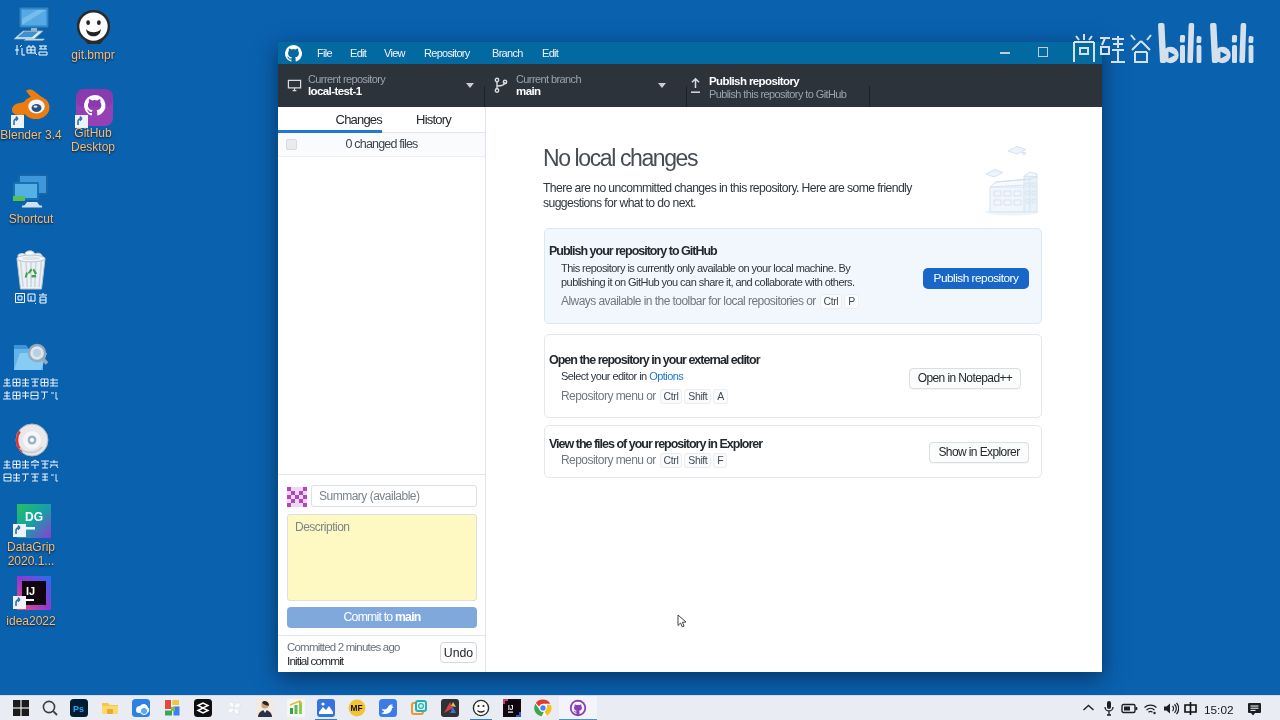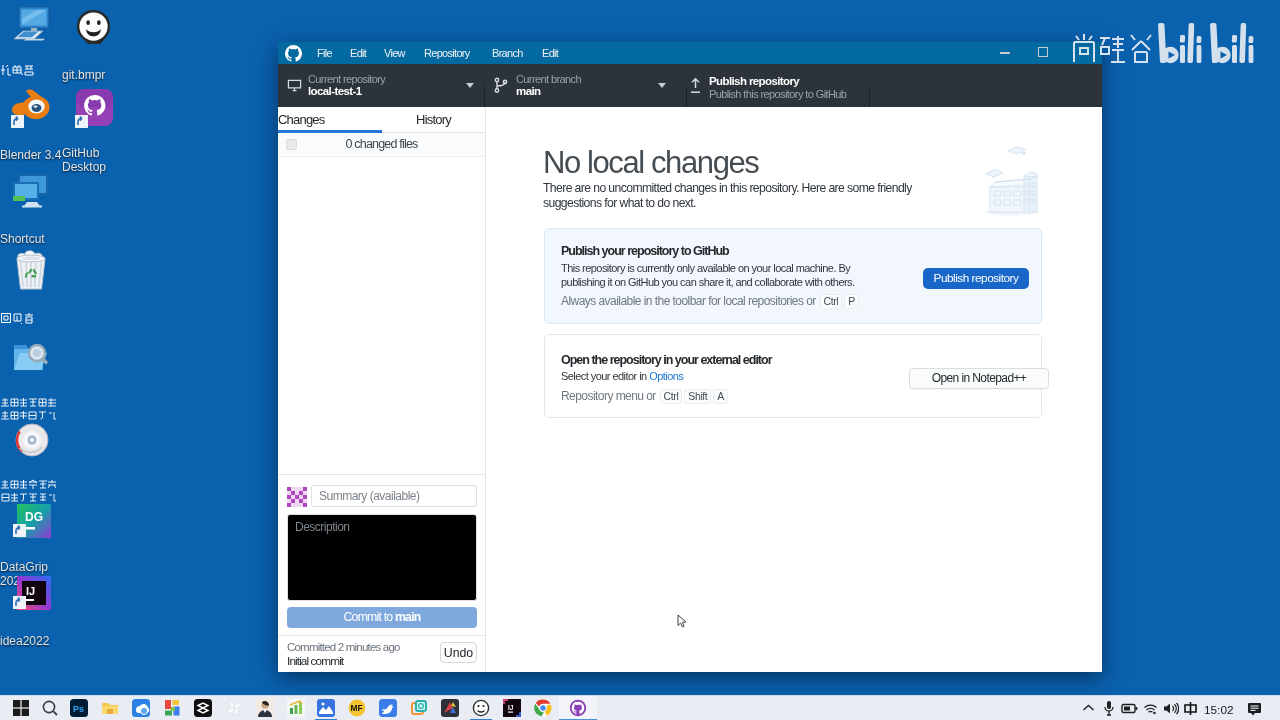--- a/index.html
+++ b/index.html
@@ -1,59 +1,59 @@
 <!DOCTYPE html>
 <html><head>
 <meta charset="utf-8">
 <style>
 * { margin:0; padding:0; box-sizing:border-box; }
 html,body { width:1280px; height:720px; overflow:hidden; }
 body { font-family:"Liberation Sans", sans-serif; background:#0a61ae; position:relative; }
 .abs { position:absolute; }
 
 
-.dlabel { position:absolute; color:#e5e5e5; font-size:12px; text-align:left; text-shadow:0 1px 2px rgba(0,0,0,.75); line-height:14px; white-space:nowrap;margin-top:20px; }
+.dlabel { position:absolute; color:#fdba74; font-size:12px; text-align:center; text-shadow:0 1px 2px rgba(0,0,0,.75); line-height:14px; white-space:nowrap; }
 
 
 #win { position:absolute; left:278px; top:42px; width:824px; height:630px; box-shadow:0 6px 20px rgba(0,10,30,.5); background:#fff; }
 #titlebar { position:absolute; left:0; top:0; width:824px; height:22px; background:#0369a1; }
 #titlebar .menu { position:absolute; top:0; height:22px; line-height:23px; color:#f0f3f6; font-size:11px; letter-spacing:-0.7px; }
 #toolbar { position:absolute; left:0; top:22px; width:824px; height:43px; background:#2d333b; }
 .tsep { position:absolute; top:22px; width:1px; height:43px; background:#1c2126; }
 .tlabel { position:absolute; color:#9aa2ab; font-size:11px; letter-spacing:-0.6px; }
 .tvalue { position:absolute; color:#fff; font-size:11.5px; font-weight:bold; letter-spacing:-0.6px; }
 .chev { position:absolute; width:0; height:0; border-left:4px solid transparent; border-right:4px solid transparent; border-top:5px solid #c9ced4; }
 
 
 #sidebar { position:absolute; left:0; top:65px; width:208px; height:565px; background:#fff; border-right:1px solid #e1e4e8; }
 #tabs { position:absolute; left:0; top:0; width:207px; height:26px; border-bottom:1px solid #e1e4e8; font-size:13px; color:#24292e; letter-spacing:-0.8px; }
-#tab-changes { position:absolute; left:0; top:0; width:104px; height:26px; line-height:25px; text-align:left; border-bottom:3px solid #2276d9; }
+#tab-changes { position:absolute; left:0; top:0; width:104px; height:26px; line-height:25px; text-align:right; border-bottom:3px solid #2276d9; }
 #tab-history { position:absolute; left:104px; top:0; width:103px; height:16px; line-height:25px; text-align:center; }
 #chrow { position:absolute; left:0; top:26px; width:207px; height:24px; background:#fafbfc; border-bottom:1px solid #eceef0; }
 #chrow .cbx { position:absolute; left:8px; top:6px; width:11px; height:11px; background:#e9ebed; border:1px solid #d8dbde; border-radius:2px; }
 #chrow .txt { position:absolute; left:0; width:207px; top:4px; text-align:center; font-size:12.5px; color:#3e464e; letter-spacing:-0.8px; }
 #commitform { position:absolute; left:0; top:367px; width:207px; height:161px; border-top:1px solid #e1e4e8; }
 #avatar { position:absolute; left:9px; top:12px; width:20px; height:20px; }
 #summary { position:absolute; left:33px; top:10px; width:166px; height:22px; border:1px solid #dcdfe3; border-radius:3px; background:#fff; font-size:12px; letter-spacing:-0.5px; color:#7c848c; line-height:21px; padding-left:7px; }
-#desc { position:absolute; left:9px; top:39px; width:190px; height:87px; border:1px solid #dcdfe3; border-radius:3px; background:#000000; font-size:12px; letter-spacing:-0.5px; color:#7c848c; padding:5px 7px; }
+#desc { position:absolute; left:9px; top:39px; width:190px; height:87px; border:1px solid #dcdfe3; border-radius:3px; background:#fef9c3; font-size:12px; letter-spacing:-0.5px; color:#7c848c; padding:5px 7px; }
 #commitbtn { position:absolute; left:9px; top:132px; width:190px; height:21px; background:#7fa9dd; border-radius:4px; color:#fff; font-size:12.3px; letter-spacing:-0.8px; text-align:center; line-height:21px; }
 #undorow { position:absolute; left:0; top:528px; width:207px; height:37px; border-top:1px solid #e1e4e8; }
 #undorow .l1 { position:absolute; left:9px; top:5px; font-size:11.5px; letter-spacing:-0.8px; color:#6a737d; }
 #undorow .l2 { position:absolute; left:9px; top:18px; font-size:11.8px; letter-spacing:-0.9px; color:#24292e; }
 #undobtn { position:absolute; right:8px; top:6px; width:37px; height:21px; border:1px solid #d4d8dc; border-radius:4px; background:#fdfdfe; font-size:12.3px; color:#24292e; text-align:center; line-height:20px; }
 
 
 #main { position:absolute; left:208px; top:65px; width:616px; height:565px; background:#fff; }
-#main h1 { position:absolute; left:57px; top:38px; font-size:31px; font-weight:400; color:#454c52; letter-spacing:-1.4px; }
+#main h1 { position:absolute; left:57px; top:38px; font-size:23px; font-weight:400; color:#454c52; letter-spacing:-1.4px; }
 #main .intro { position:absolute; left:57px; top:74px; width:378px; font-size:12.2px; letter-spacing:-0.6px; line-height:15.2px; color:#30363d; }
 .card { position:absolute; left:58px; width:498px; border-radius:5px; }
 #card1 { top:121px; height:96px; background:#f1f7fc; border:1px solid #dae8f6; }
 #card2 { top:227px; height:84px; background:#fff; border:1px solid #e5e8ea; }
 #card3 { top:318px; height:53px; background:#fff; border:1px solid #e5e8ea; }
-.card .ttl { position:absolute; left:16px; font-size:12.5px; font-weight:bold; color:#24292e; letter-spacing:-1px; }
+.card .ttl { position:absolute; left:4px; font-size:12.5px; font-weight:bold; color:#24292e; letter-spacing:-1px; }
 .card .body { position:absolute; left:16px; font-size:11px; letter-spacing:-0.55px; line-height:13.8px; color:#2f363d; }
 .card .meta { position:absolute; left:16px; font-size:12px; letter-spacing:-0.55px; color:#70787f; }
 kbd { font-family:"Liberation Sans", sans-serif; font-size:10.5px; letter-spacing:-0.4px; color:#444d56; background:#fafbfc; border:1px solid #ebedf0; border-radius:3px; padding:0px 3px 1px 3px; margin:0 1px; }
 .btn-blue { position:absolute; background:#1866c8; border-radius:5px; color:#fff; font-size:11.8px; letter-spacing:-0.5px; text-align:center; }
 .btn-gray { position:absolute; background:#fbfcfc; border:1px solid #dadde1; border-radius:4px; color:#24292e; font-size:12px; letter-spacing:-0.6px; text-align:center; box-shadow:0 1px 1px rgba(0,0,0,.04); }
 a.link { color:#2178d4; text-decoration:none; }
 
 
 #taskbar { position:absolute; left:0; top:695px; width:1280px; height:25px; background:#e9edf3; border-top:1px solid #d4dae2; }
 .tbi { position:absolute; top:3px; width:18px; height:18px; }
@@ -376,21 +376,26 @@
     <div class="card" id="card1">
       <div class="ttl" style="top:15px">Publish your repository to GitHub</div>
       <div class="body" style="top:33px;white-space:nowrap">This repository is currently only available on your local machine. By<br>publishing it on GitHub you can share it, and collaborate with others.</div>
       <div class="meta" style="top:65px">Always available in the toolbar for local repositories or <kbd>Ctrl</kbd><kbd>P</kbd></div>
       <div class="btn-blue" style="left:378px;top:39px;width:106px;height:21px;line-height:21px">Publish repository</div>
     </div>
     <div class="card" id="card2">
       <div class="ttl" style="top:18px">Open the repository in your external editor</div>
       <div class="body" style="top:35px">Select your editor in <a class="link">Options</a></div>
       <div class="meta" style="top:54px">Repository menu or <kbd>Ctrl</kbd><kbd>Shift</kbd><kbd>A</kbd></div>
-      <div class="btn-gray" style="left:364px;top:33px;width:140px;height:21px;line-height:19px">Open in Notepad++</div>
+      <div class="btn-gray" style="left:364px;top:33px;width:112px;height:21px;line-height:19px">Open in Notepad++</div>
+    </div>
+    <div class="card" id="card3">
+      <div class="ttl" style="top:11px">View the files of your repository in Explorer</div>
+      <div class="meta" style="top:27px">Repository menu or <kbd>Ctrl</kbd><kbd>Shift</kbd><kbd>F</kbd></div>
+      <div class="btn-gray" style="left:384px;top:16px;width:100px;height:21px;line-height:19px">Show in Explorer</div>
     </div>
   </div>
 </div>
 
 <svg class="abs" style="left:677px;top:614px;z-index:60" width="11" height="15" viewBox="0 0 11 15">
     <path d="M1 1v10.5l2.6-2.5 1.7 3.9 1.8-.8-1.7-3.8 3.6-.3z" fill="#fff" stroke="#444" stroke-width="1"></path>
   </svg>
 
 <div id="taskbar">
 

